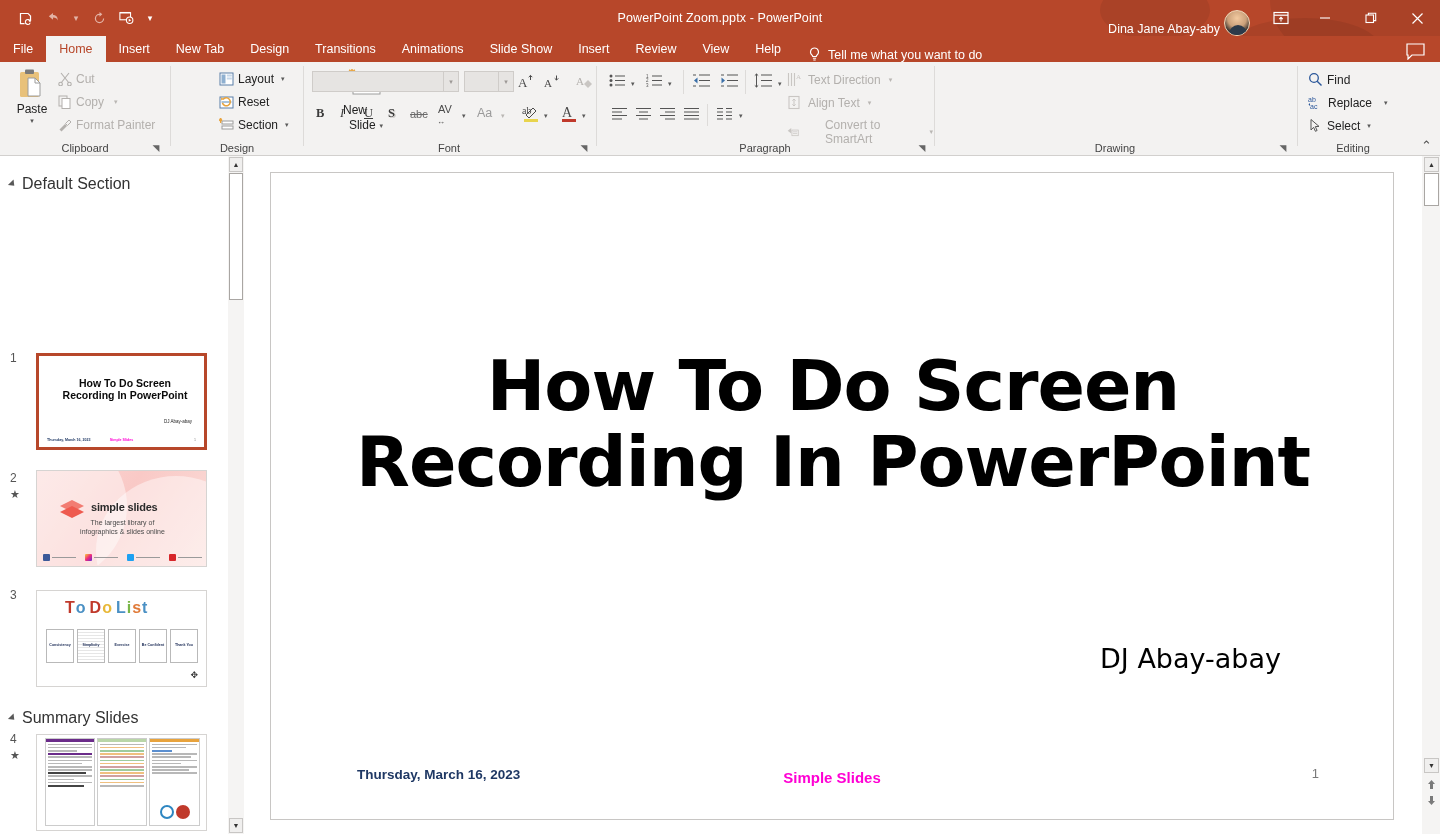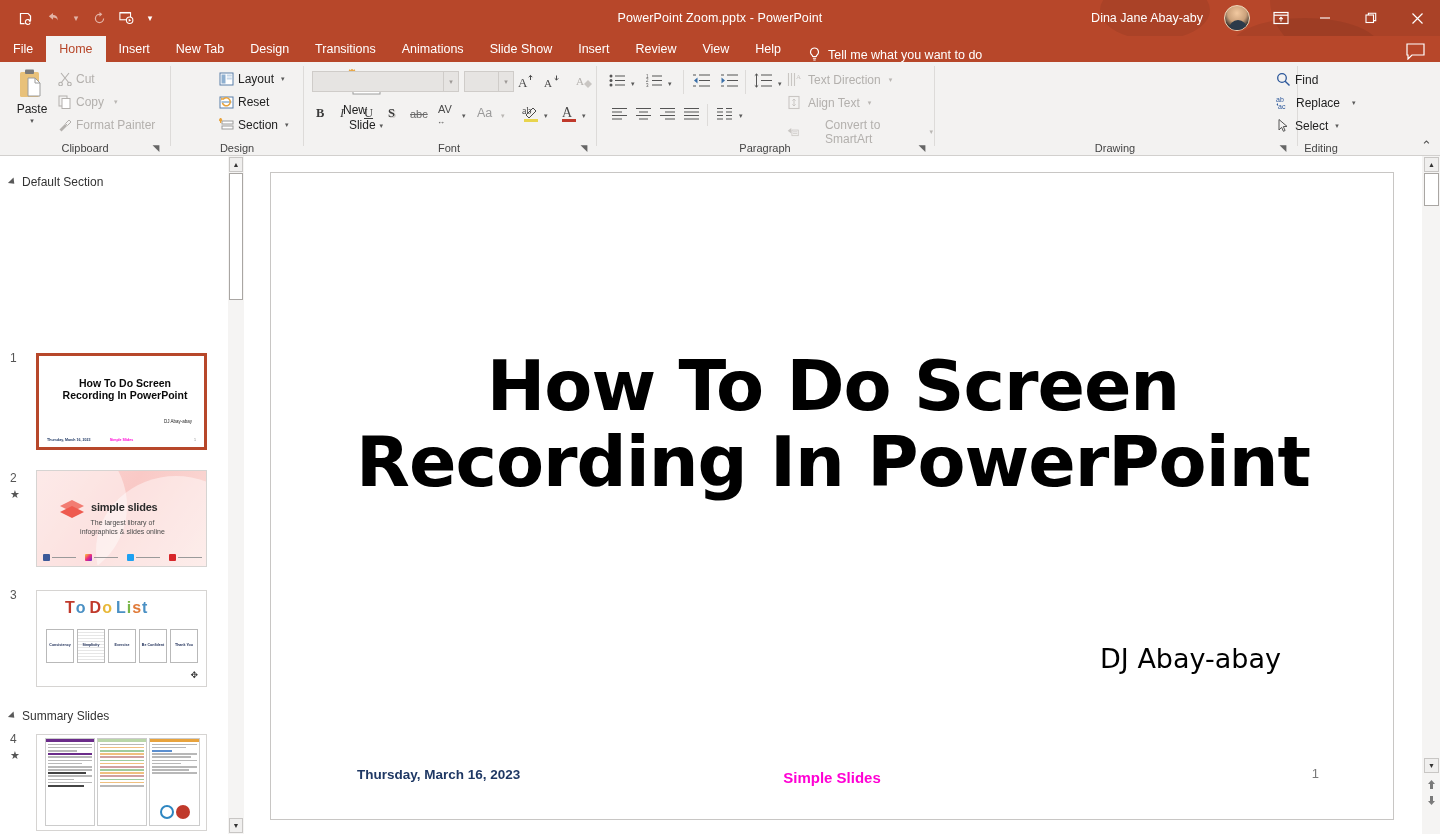--- a/index.html
+++ b/index.html
@@ -25,21 +25,21 @@
   .qat-btn.dim { color: #E3B3A6; }
   .qat-btn.tiny { width: 16px; font-size: 9px; }
   .win-title {
     position: absolute; left: 0; top: 0; width: 1440px; height: 36px;
     display: flex; align-items: center; justify-content: center;
     color: #ffffff; font-size: 12.5px; letter-spacing: .1px;
     pointer-events: none;
   }
   .acct {
     position: absolute; right: 190px; top: 0; height: 36px;
-    display: flex; align-items: center; gap: 21px;
+    display: flex; align-items: flex-end; gap: 4px;
   }
   .acct-name { color: #fff; font-size: 12.5px; white-space: nowrap; }
   .avatar {
     width: 26px; height: 26px; border-radius: 50%;
     background: radial-gradient(circle at 50% 30%, #f2c9a0 0%, #caa07a 45%, #3a3430 72%, #23201d 100%);
     border: 1.5px solid #f0d9bb; overflow: hidden; position: relative;
   }
   .avatar::after {
     content:''; position:absolute; left:4px; bottom:0; width:18px; height:10px;
     background:#2c3a4a; border-radius:9px 9px 0 0;
@@ -112,21 +112,21 @@
   
   .workspace { position: absolute; left: 0; top: 156px; width: 1440px; height: 678px; background: #fff; }
 
   
   .thumbs {
     position: absolute; left: 0; top: 0; width: 226px; height: 678px;
     background: #ffffff; overflow: hidden;
   }
   .section-hdr {
     position: absolute; left: 10px; display: flex; align-items: center; gap: 7px;
-    font-size: 12px; color: #333;
+    font-size: 16px; color: #333;
   }
   .sect-tri { width: 0; height: 0; border-left: 5px solid #595959; border-top: 4px solid transparent; border-bottom: 4px solid transparent; transform: rotate(45deg); }
   .thumb-num { position: absolute; left: 10px; font-size: 12px; color: #555; }
   .thumb-star { position: absolute; left: 10px; font-size: 11px; color: #555; }
   .thumb {
     position: absolute; left: 36px; width: 171px; height: 97px;
     background: #fff; border: 1px solid #D6D4D2; overflow: hidden;
   }
   .thumb.sel { border: 3px solid #B7472A; }
 
@@ -578,21 +578,21 @@
     </div>
     <div class="gsep" style="left:934px;"></div>
 
     <div class="rgroup" style="left:935px; width:360px;">
 
       <div class="glabel">Drawing</div>
       <div class="dlauncher" style="right:6px;">◥</div>
     </div>
     <div class="gsep" style="left:1297px;"></div>
 
-    <div class="rgroup" style="left:1266px; width:110px;">
+    <div class="rgroup" style="left:1298px; width:110px;">
       <div class="ritem" style="left:10px; top:10px;">
         <svg width="15" height="15" viewBox="0 0 15 15">
             <circle cx="6" cy="6" r="4.3" fill="none" stroke="#2B579A" stroke-width="1.3"></circle>
             <path d="M9.2 9.2 13.5 13.5" stroke="#2B579A" stroke-width="1.4"></path>
           </svg>
         <span>Find</span>
       </div>
       <div class="ritem" style="left:10px; top:33px;">
         <svg width="16" height="15" viewBox="0 0 16 15">
             <text x="0" y="7" font-size="7" fill="#2B579A" font-family="Liberation Sans, sans-serif">ab</text>

